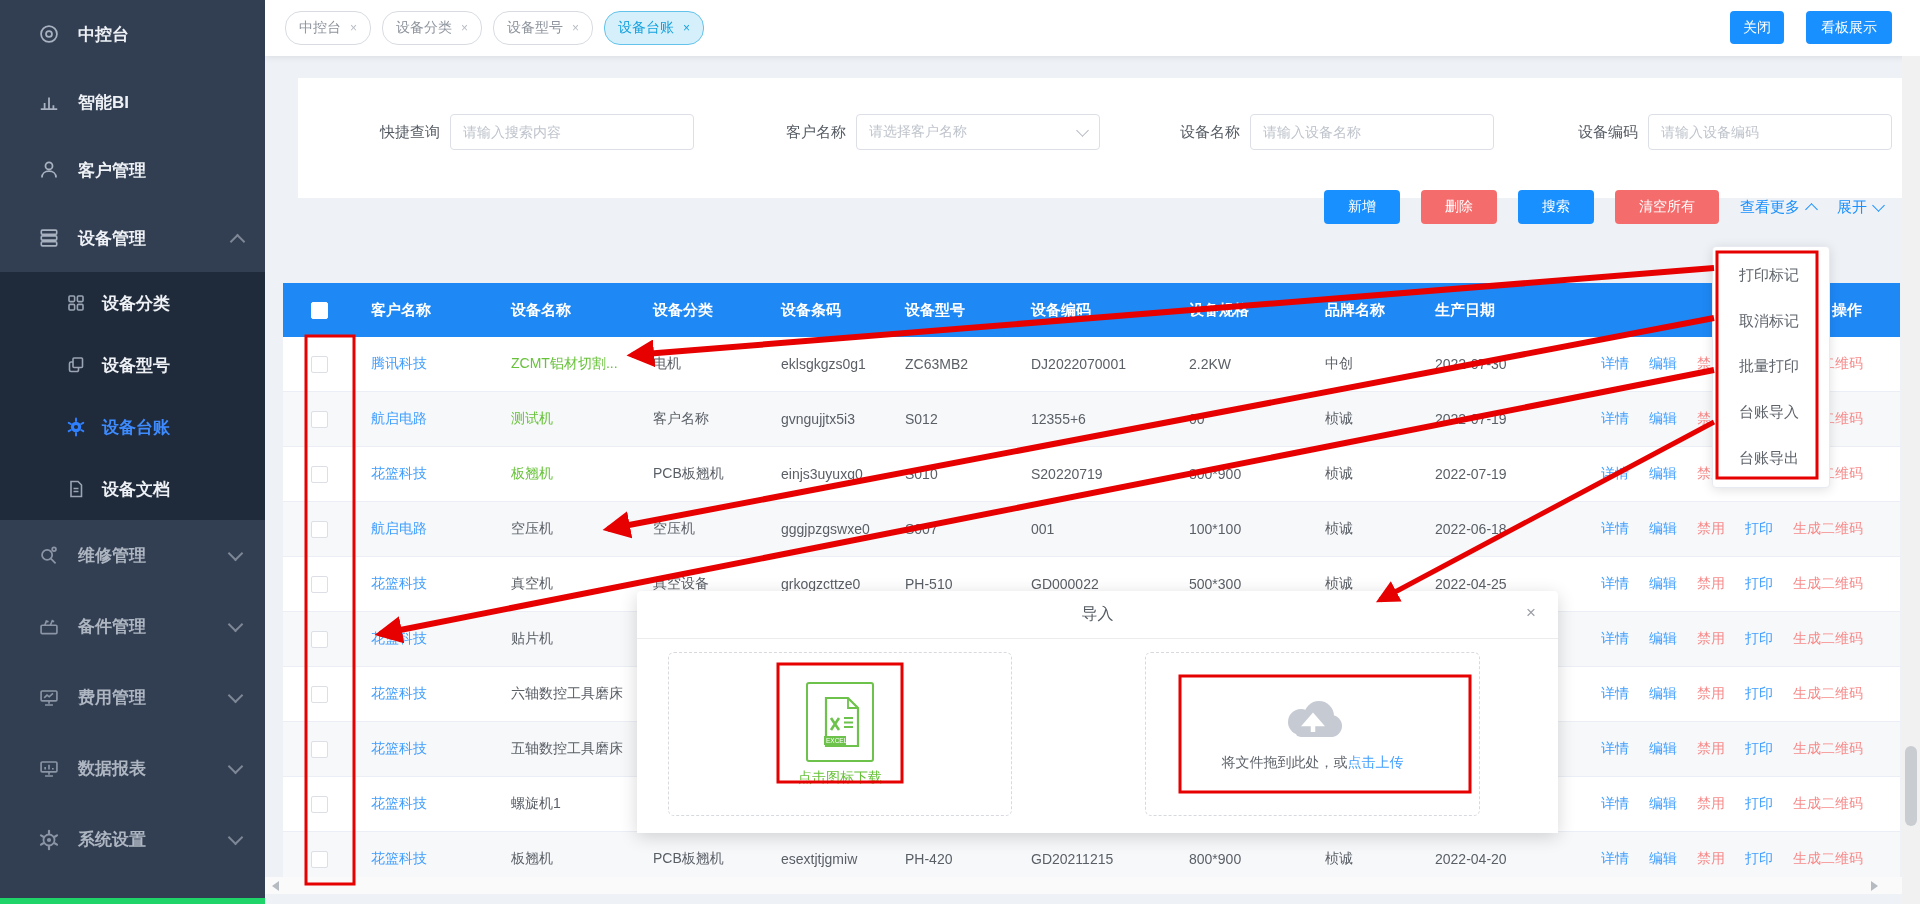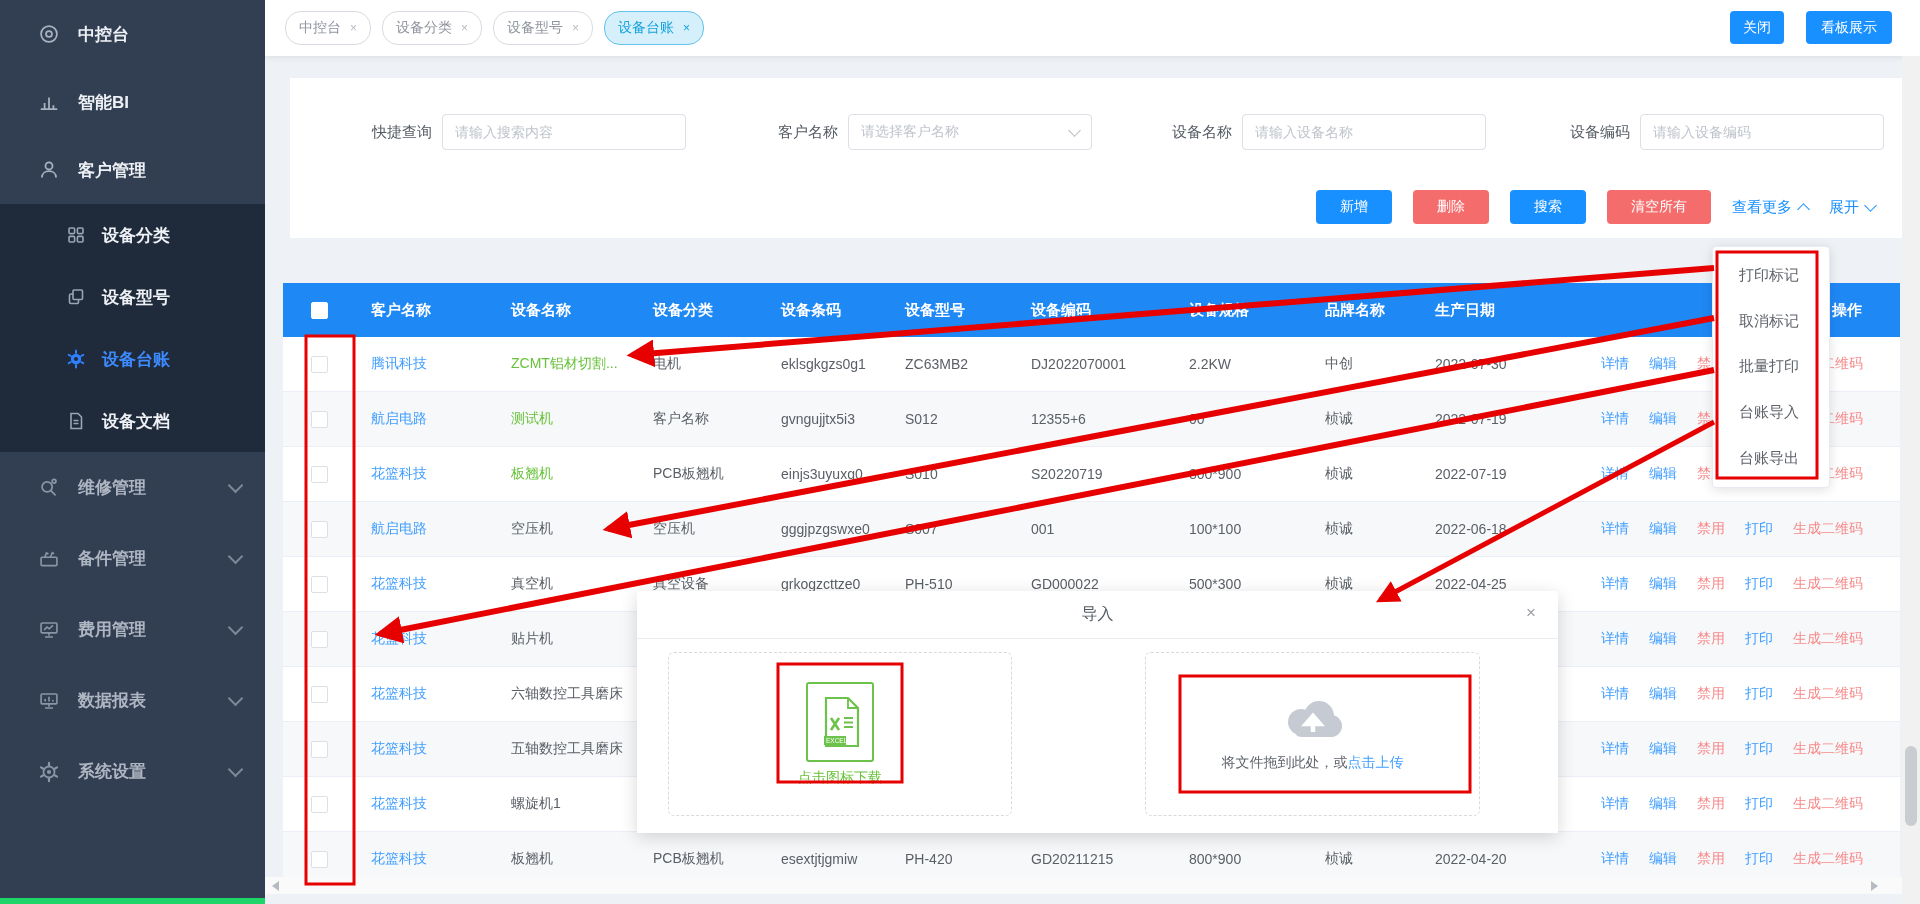--- a/index.html
+++ b/index.html
@@ -30,21 +30,21 @@
        padding:0 13px;margin-right:11px;color:#8f959e;font-size:14px;background:#fff;cursor:pointer;}
   .tab .x{margin-left:9px;font-size:12px;color:#b7bcc4;}
   .tab.active{background:#d6f0fb;border-color:#63c3ea;color:#16a2de;}
   .tab.active .x{color:#16a2de;}
   .top-btns{position:absolute;right:28px;top:11px;display:flex;gap:22px;}
   .btn{border:none;border-radius:4px;color:#fff;font-size:14px;height:33px;display:inline-flex;
        align-items:center;justify-content:center;cursor:pointer;font-family:inherit;}
   .btn-blue{background:#1890ff;}
   .btn-red{background:#f56c6c;}
   
-  .filter-panel{position:absolute;left:290px;top:78px;width:1617px;height:160px;background:#fff;z-index:1;}
+  .filter-panel{position:absolute;left:298px;top:78px;width:1617px;height:120px;background:#fff;z-index:1;}
   .fgroup{position:absolute;top:36px;display:flex;align-items:center;}
   .flabel{width:80px;text-align:right;font-size:15px;color:#555b63;margin-right:10px;white-space:nowrap;}
   .finput{width:244px;height:36px;border:1px solid #dcdfe6;border-radius:4px;box-sizing:border-box;
           padding:0 12px;font-size:14px;color:#4c1d95;font-family:inherit;outline:none;}
   .finput::placeholder{color:#bfc4cc;}
   .fselect{width:244px;height:36px;border:1px solid #dcdfe6;border-radius:4px;box-sizing:border-box;
            padding:0 12px;font-size:14px;color:#bfc4cc;display:flex;align-items:center;justify-content:space-between;cursor:pointer;}
   .sel-chev{width:8px;height:8px;border-right:1.5px solid #b4b9c1;border-bottom:1.5px solid #b4b9c1;transform:rotate(45deg);margin-top:-4px;}
   .toolbar{position:absolute;top:112px;right:32px;display:flex;align-items:center;gap:21px;}
   .btn-sm{height:34px;padding:0 24px;}
@@ -125,20 +125,31 @@
   </div>
   <div class="side-item">
     <span class="icn">
       <svg viewBox="0 0 20 20" width="22" height="22" fill="none" stroke="currentColor" stroke-width="1.6">
           <circle cx="10" cy="6.3" r="3.2"></circle>
           <path d="M3.6 16.8c0-3.6 2.9-5.7 6.4-5.7s6.4 2.1 6.4 5.7"></path>
         </svg>
     </span>
     <span>客户管理</span>
   </div>
+  <div class="side-item">
+    <span class="icn">
+      <svg viewBox="0 0 20 20" width="22" height="22" fill="none" stroke="currentColor" stroke-width="1.5">
+          <rect x="3" y="2.8" width="14" height="3.8" rx="1"></rect>
+          <rect x="3" y="8.1" width="14" height="3.8" rx="1"></rect>
+          <rect x="3" y="13.4" width="14" height="3.8" rx="1"></rect>
+        </svg>
+    </span>
+    <span>设备管理</span>
+    <span class="chev up"></span>
+  </div>
 
   <div class="side-sub">
     <div class="sub-item">
       <span class="icn">
         <svg viewBox="0 0 20 20" width="20" height="20" fill="none" stroke="currentColor" stroke-width="1.6">
             <rect x="3" y="3" width="5.6" height="5.6" rx="1"></rect>
             <rect x="11.4" y="3" width="5.6" height="5.6" rx="1"></rect>
             <rect x="3" y="11.4" width="5.6" height="5.6" rx="1"></rect>
             <rect x="11.4" y="11.4" width="5.6" height="5.6" rx="1"></rect>
           </svg>

